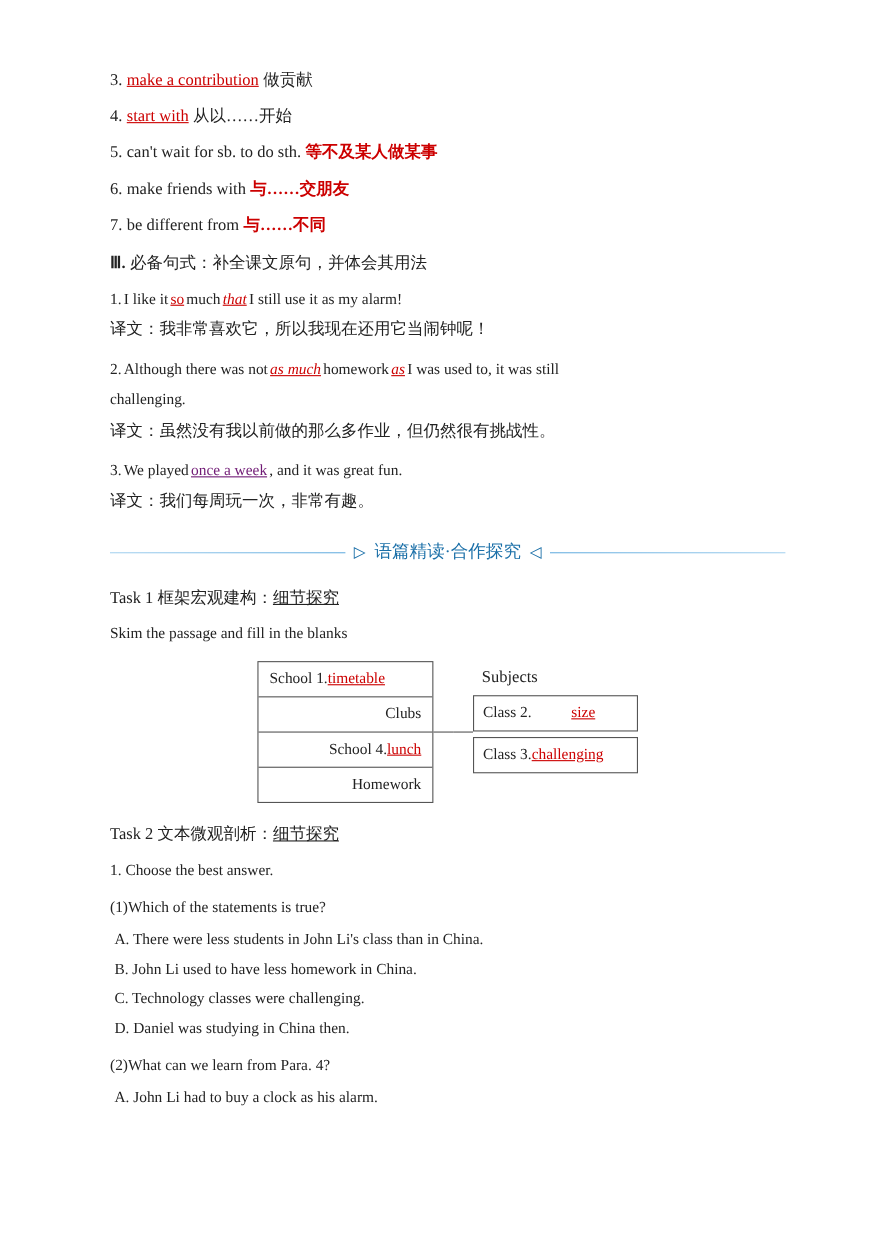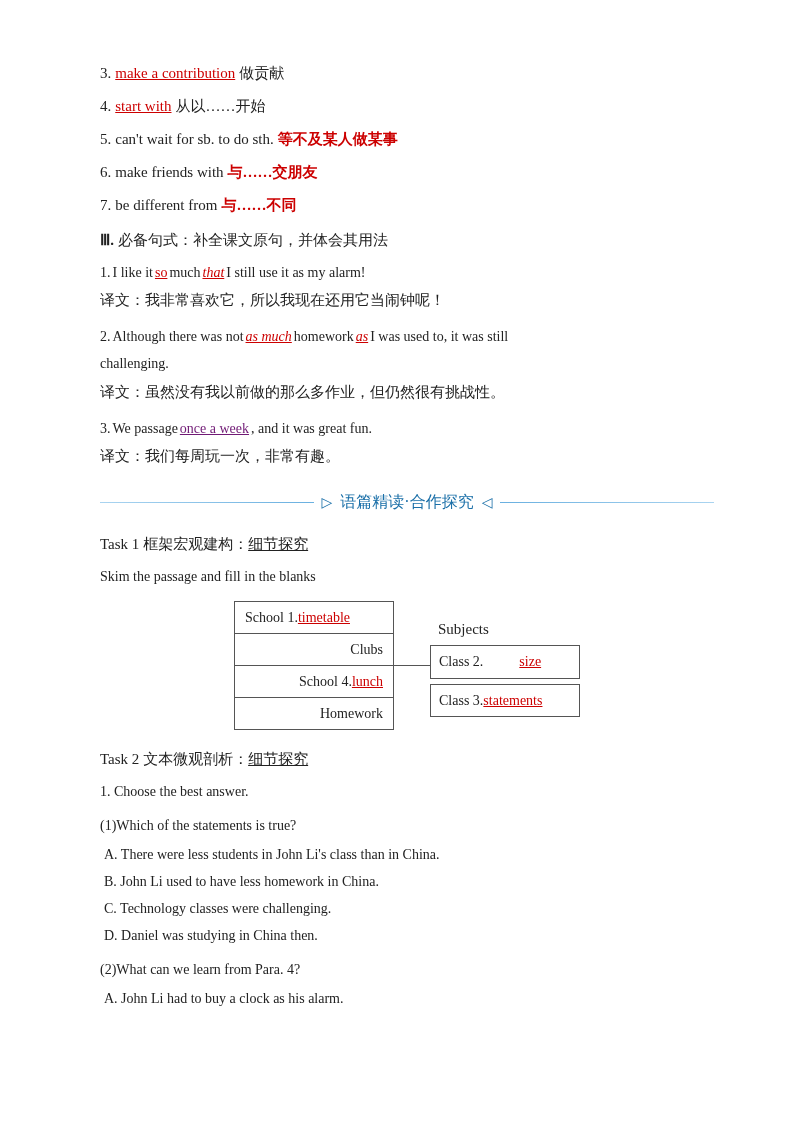--- a/index.html
+++ b/index.html
@@ -50,21 +50,21 @@
       font-family: "SimSun", serif;
       font-size: 15px;
       margin-bottom: 4px;
     }
     .task-title .underline {
       text-decoration: underline;
     }
 
     .diagram-container {
       display: flex;
-      align-items: center;
+      align-items: flex-start;
       justify-content: center;
       margin: 12px 0 16px 0;
       gap: 0px;
     }
 
     .skim-text {
       font-family: "Times New Roman", serif;
       font-size: 14px;
       margin-bottom: 10px;
     }
@@ -145,21 +145,21 @@
 <div class="sentence-line" style="margin-bottom:2px; padding-left:0px;text-align:right;">
   <span class="roman">challenging.</span>
 </div>
 
 <div class="translation" style="margin-bottom:10px;">
   译文：虽然没有我以前做的那么多作业，但仍然很有挑战性。
 </div>
 
 <div class="sentence-line" style="margin-bottom:2px;">
   <span class="roman">3.</span>
-  <span class="roman">We passage</span>
+  <span class="roman">We played</span>
   <span class="roman red-link" style="text-decoration:underline; color:#701a75;">once a week</span>
   <span class="roman">, and it was great fun.</span>
 </div>
 
 <div class="translation" style="margin-bottom:14px;">
   译文：我们每周玩一次，非常有趣。
 </div>
 
 <div class="divider-section">
   <div class="divider-line"></div>
@@ -199,21 +199,21 @@
   <div style="width:18px; height:1.5px; background:#555; align-self:center;"></div>
 
   <div style="display:flex; flex-direction:column; min-width:150px;">
     <div style="font-family:'Times New Roman',serif; font-size:15px; padding:2px 8px; text-align:left;">
       Subjects
     </div>
     <div style="padding:3px 8px; font-family:'Times New Roman',serif; font-size:14px; border:1.5px solid #555; margin-bottom:5px;">
       Class 2.<span style="color:#cc0000; text-decoration:underline;margin-left:36px;">size</span>
     </div>
     <div style="padding:3px 8px; font-family:'Times New Roman',serif; font-size:14px; border:1.5px solid #555;">
-      Class 3.<span style="color:#cc0000; text-decoration:underline;">statements</span>
+      Class 3.<span style="color:#cc0000; text-decoration:underline;">challenging</span>
     </div>
   </div>
 </div>
 
 <div class="task-title" style="margin-bottom:6px; margin-top:6px;">
   <span class="roman">Task 2 </span>
   <span class="chinese">文本微观剖析：</span><span class="chinese underline">细节探究</span>
 </div>
 
 <div class="skim-text" style="margin-bottom:8px;">1.  Choose  the  best  answer.</div>

